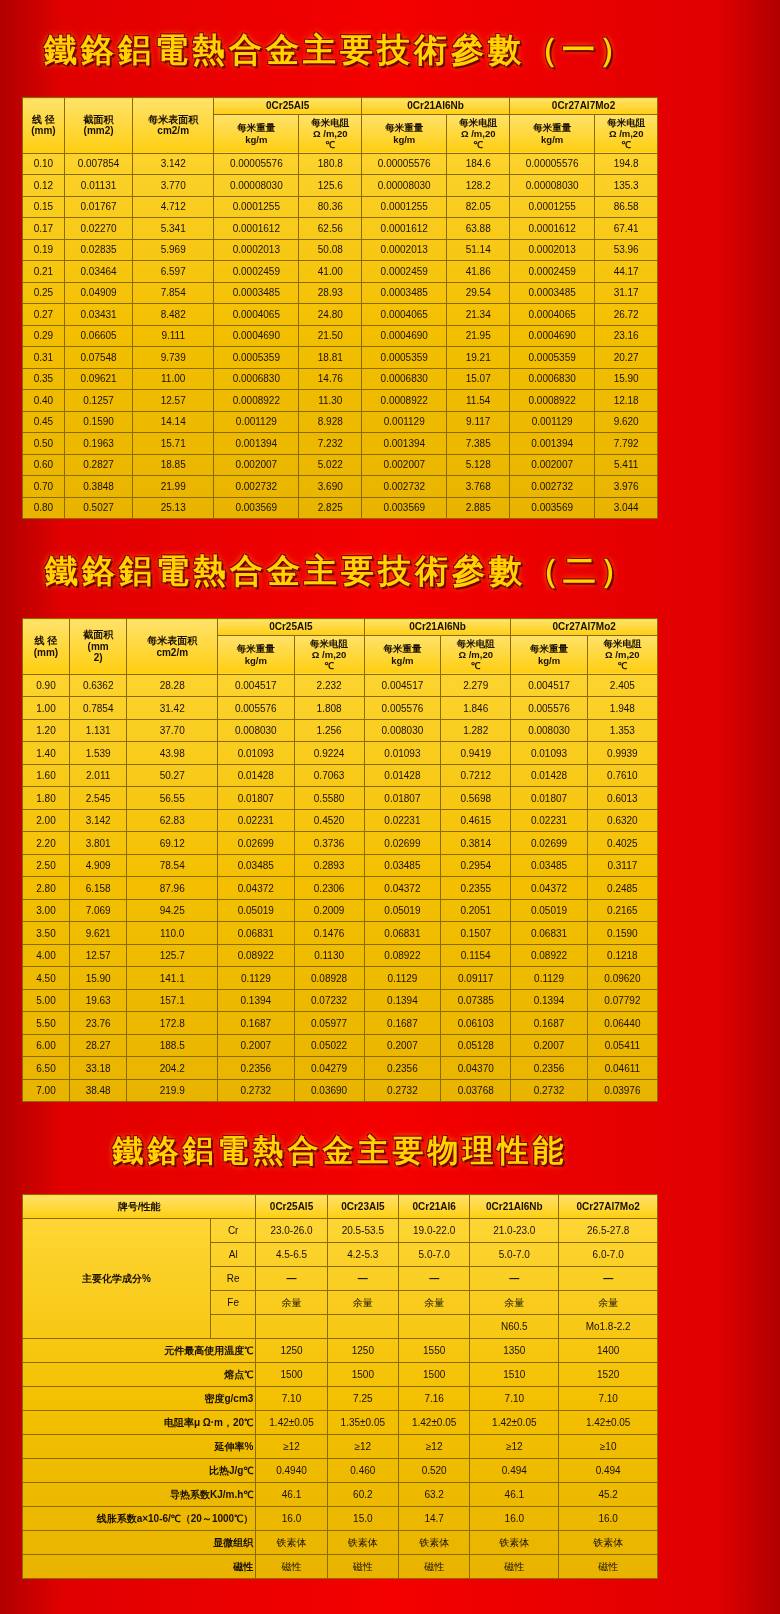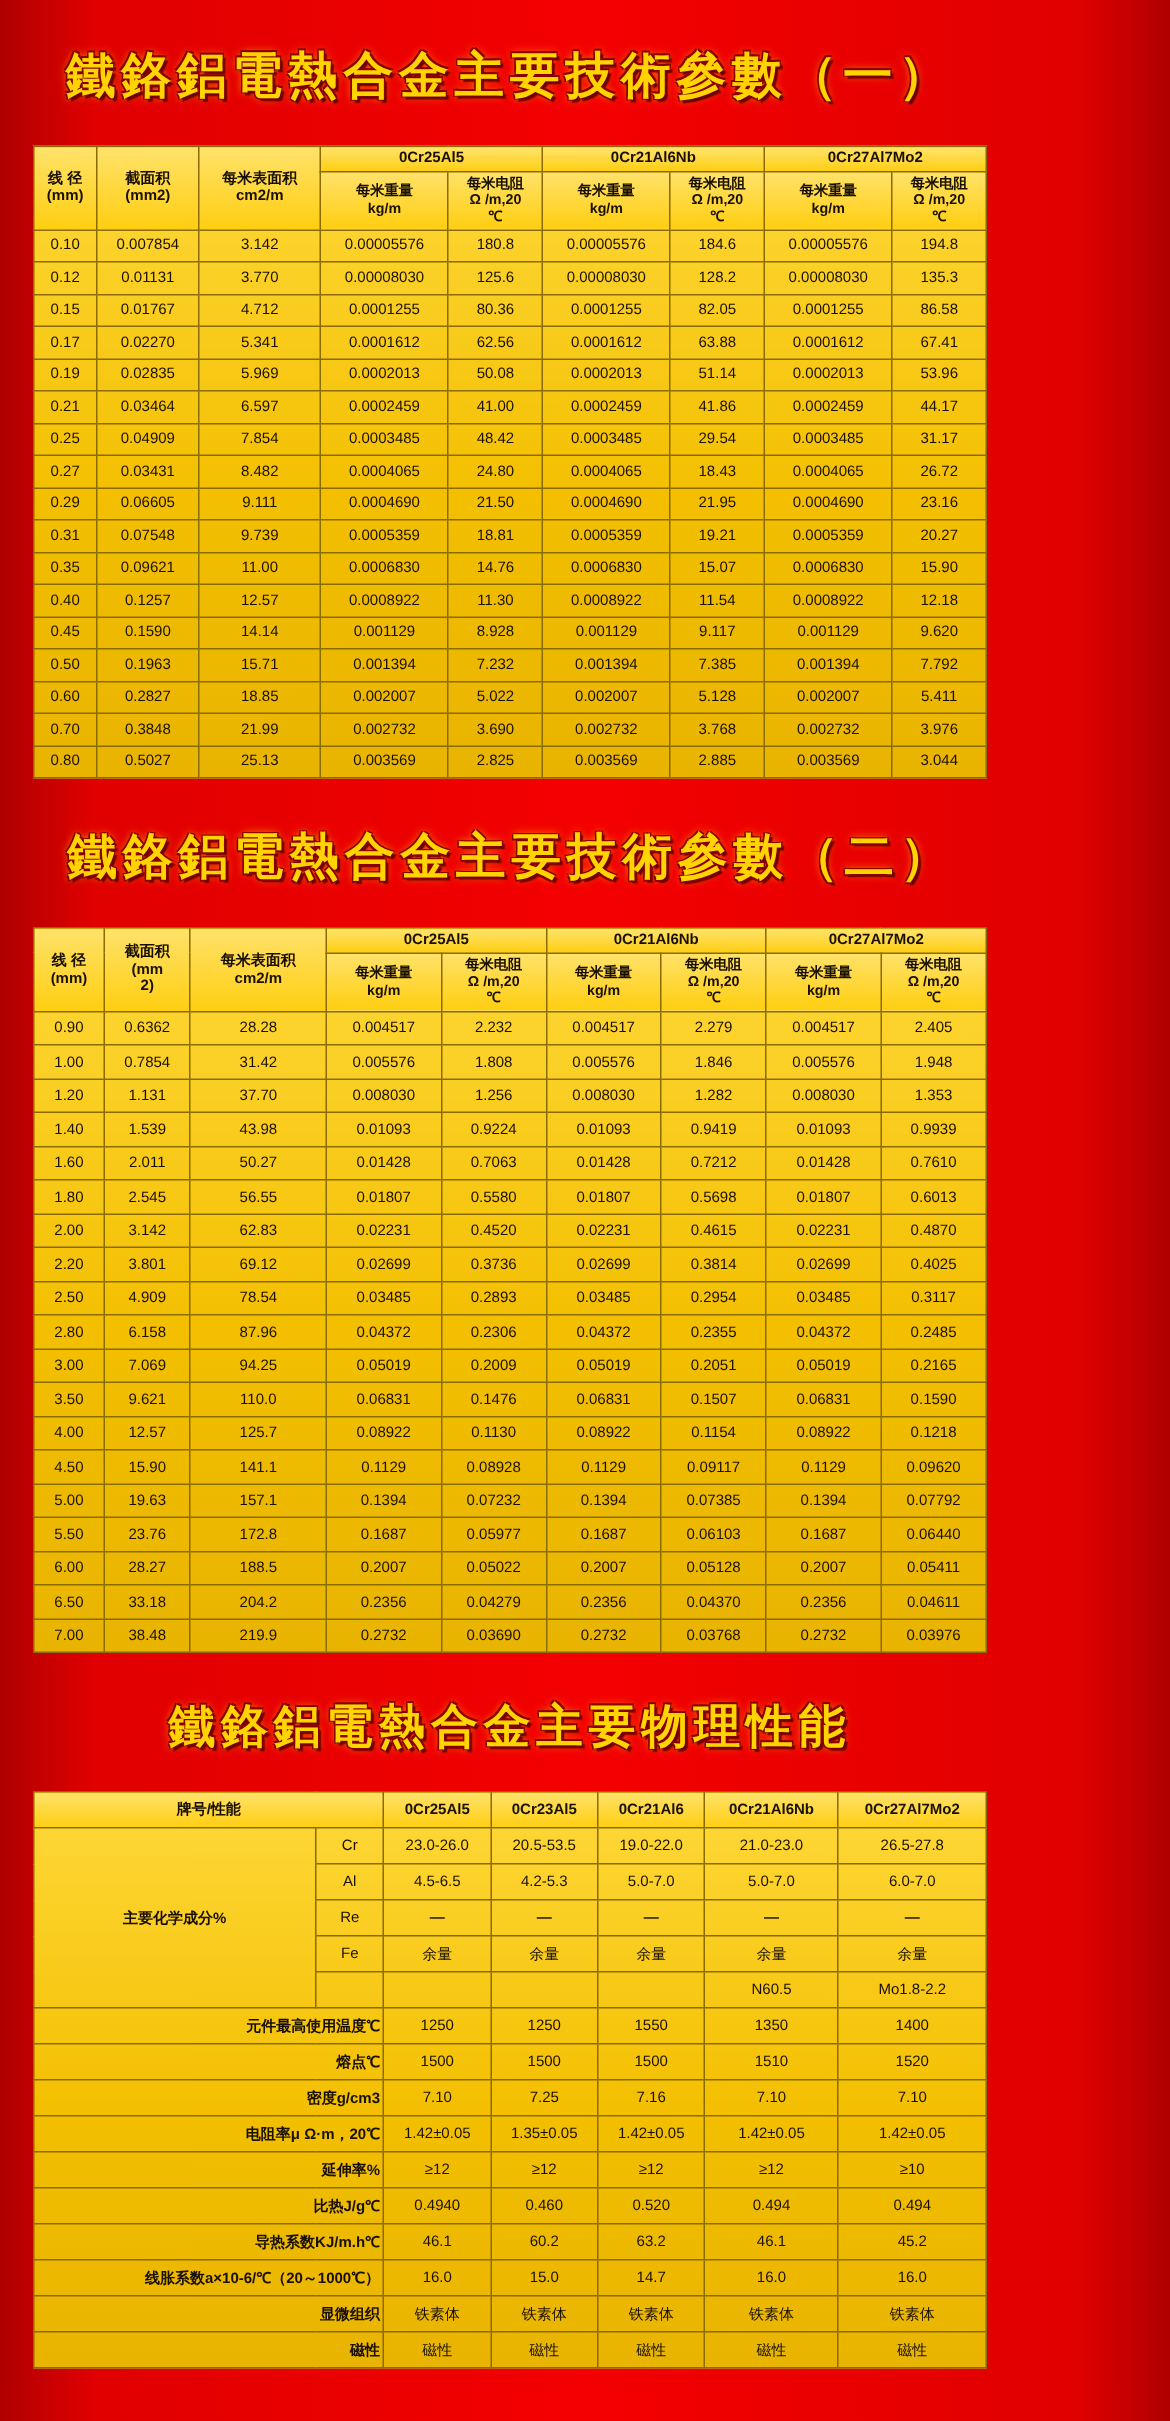--- a/index.html
+++ b/index.html
@@ -188,34 +188,34 @@
             <td>0.0002459</td>
             <td>41.86</td>
             <td>0.0002459</td>
             <td>44.17</td>
           </tr>
           <tr>
             <td>0.25</td>
             <td>0.04909</td>
             <td>7.854</td>
             <td>0.0003485</td>
-            <td>48.42</td>
+            <td>28.93</td>
             <td>0.0003485</td>
             <td>29.54</td>
             <td>0.0003485</td>
             <td>31.17</td>
           </tr>
           <tr>
             <td>0.27</td>
             <td>0.03431</td>
             <td>8.482</td>
             <td>0.0004065</td>
             <td>24.80</td>
             <td>0.0004065</td>
-            <td>18.43</td>
+            <td>21.34</td>
             <td>0.0004065</td>
             <td>26.72</td>
           </tr>
           <tr>
             <td>0.29</td>
             <td>0.06605</td>
             <td>9.111</td>
             <td>0.0004690</td>
             <td>21.50</td>
             <td>0.0004690</td>
@@ -437,21 +437,21 @@
           </tr>
           <tr>
             <td>2.00</td>
             <td>3.142</td>
             <td>62.83</td>
             <td>0.02231</td>
             <td>0.4520</td>
             <td>0.02231</td>
             <td>0.4615</td>
             <td>0.02231</td>
-            <td>0.4870</td>
+            <td>0.6320</td>
           </tr>
           <tr>
             <td>2.20</td>
             <td>3.801</td>
             <td>69.12</td>
             <td>0.02699</td>
             <td>0.3736</td>
             <td>0.02699</td>
             <td>0.3814</td>
             <td>0.02699</td>

